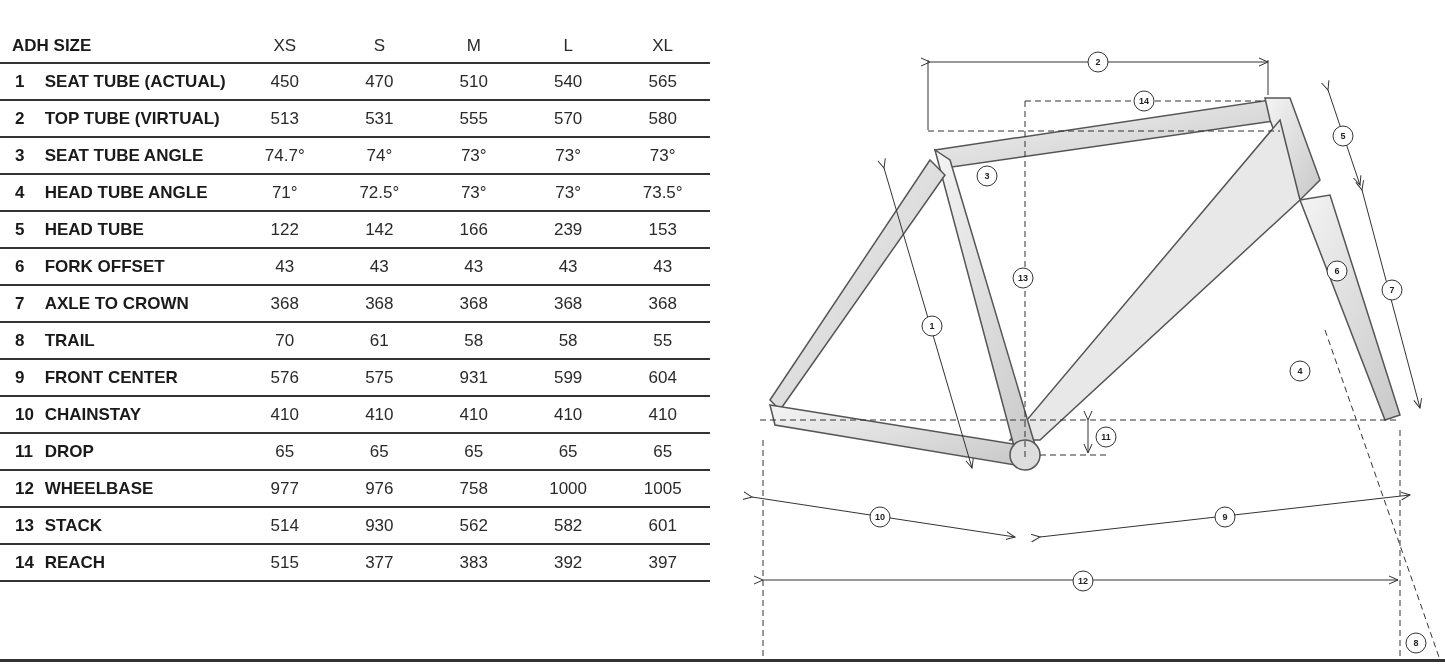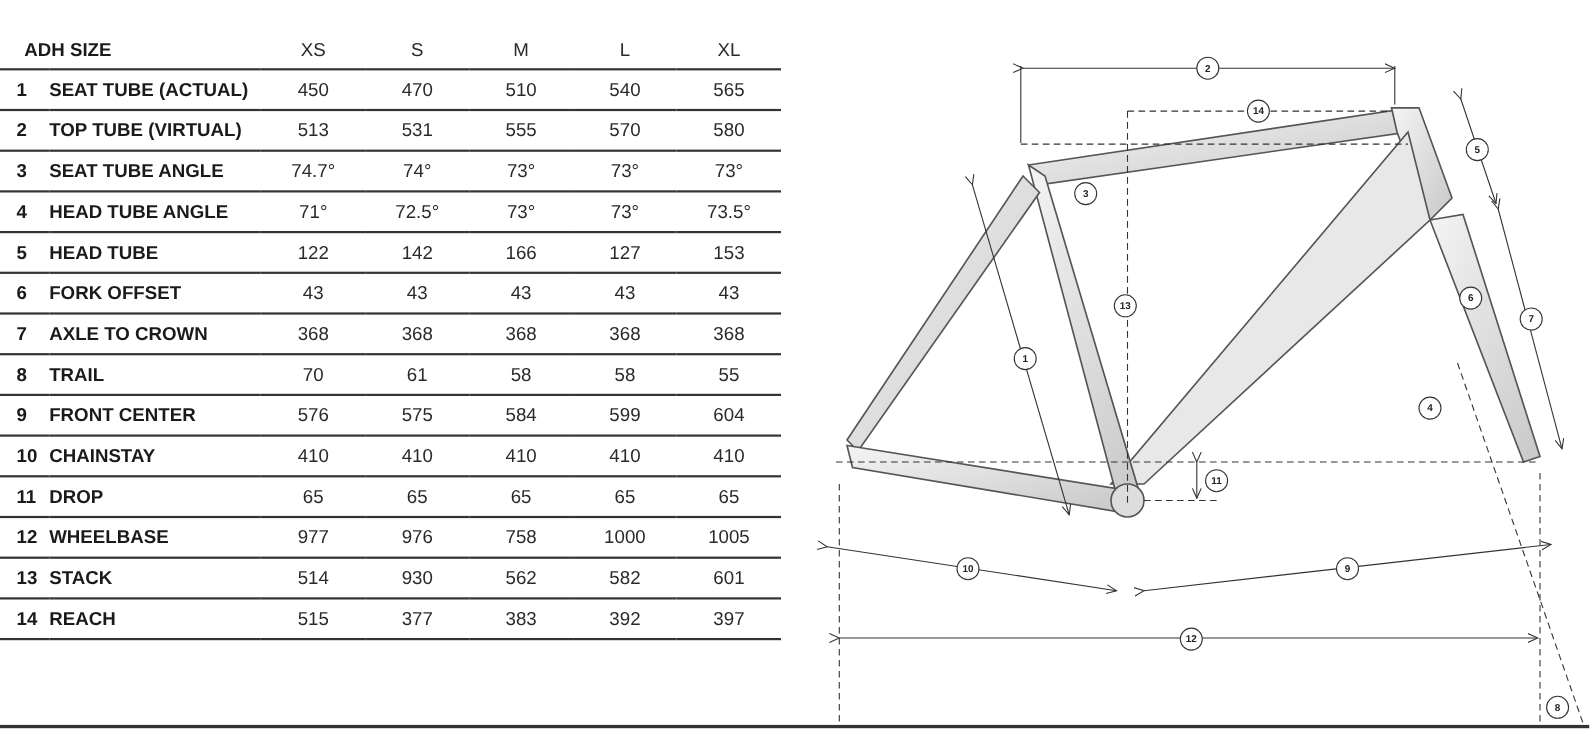--- a/index.html
+++ b/index.html
@@ -1,20 +1,20 @@
 <!DOCTYPE html>
 <html><head>
 <meta charset="utf-8">
 <style>
   html, body { margin:0; padding:0; background:#ffffff; }
   body { width:1445px; height:665px; position:relative; overflow:hidden; font-family:"Liberation Sans", sans-serif; color:#1a1a1a; }
   .geo-table { position:absolute; left:0; top:30px; width:710px; border-collapse:collapse; }
   .geo-table th, .geo-table td { height:35px; padding:0; border-bottom:2px solid #333; font-size:17px; }
   .geo-table th { font-weight:bold; height:32px; }
-  .geo-table th.label { text-align:left; padding-left:22px; }
+  .geo-table th.label { text-align:left; padding-left:12px; }
   .geo-table td.num { width:30px; padding-left:15px; font-weight:bold; }
   .geo-table td.name { font-weight:bold; width:195px; }
   .geo-table .val { text-align:center; width:96px; font-weight:normal; color:#2a2a2a; }
   .bottom-rule { position:absolute; left:0; top:659px; width:1445px; height:3px; background:#333; }
   .diagram { position:absolute; left:740px; top:40px; width:705px; height:620px; }
 </style>
 </head>
 <body>
 
 <table class="geo-table">
@@ -64,21 +64,21 @@
         <td class="val">73°</td>
         <td class="val">73°</td>
         <td class="val">73.5°</td>
       </tr>
       <tr>
         <td class="num">5</td>
         <td class="name">HEAD TUBE</td>
         <td class="val">122</td>
         <td class="val">142</td>
         <td class="val">166</td>
-        <td class="val">127</td>
+        <td class="val">239</td>
         <td class="val">153</td>
       </tr>
       <tr>
         <td class="num">6</td>
         <td class="name">FORK OFFSET</td>
         <td class="val">43</td>
         <td class="val">43</td>
         <td class="val">43</td>
         <td class="val">43</td>
         <td class="val">43</td>
@@ -99,21 +99,21 @@
         <td class="val">61</td>
         <td class="val">58</td>
         <td class="val">58</td>
         <td class="val">55</td>
       </tr>
       <tr>
         <td class="num">9</td>
         <td class="name">FRONT CENTER</td>
         <td class="val">576</td>
         <td class="val">575</td>
-        <td class="val">584</td>
+        <td class="val">931</td>
         <td class="val">599</td>
         <td class="val">604</td>
       </tr>
       <tr>
         <td class="num">10</td>
         <td class="name">CHAINSTAY</td>
         <td class="val">410</td>
         <td class="val">410</td>
         <td class="val">410</td>
         <td class="val">410</td>

